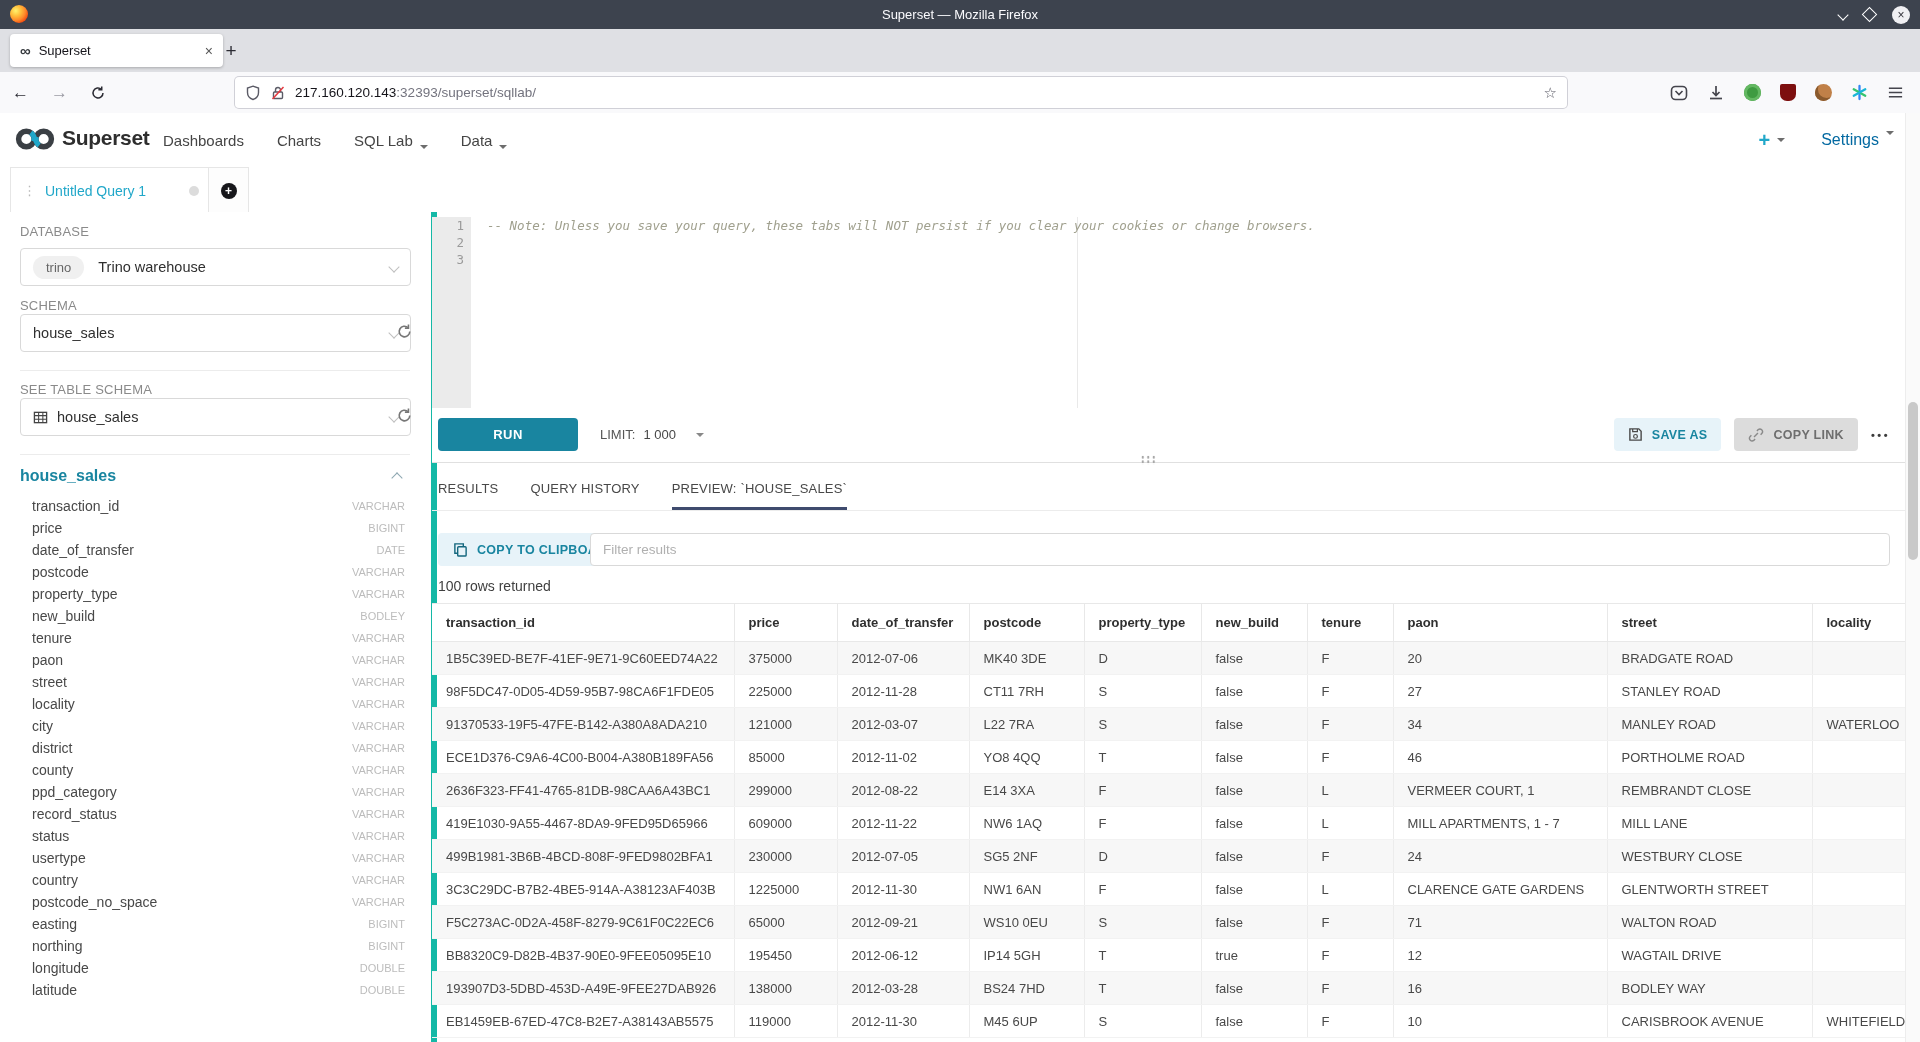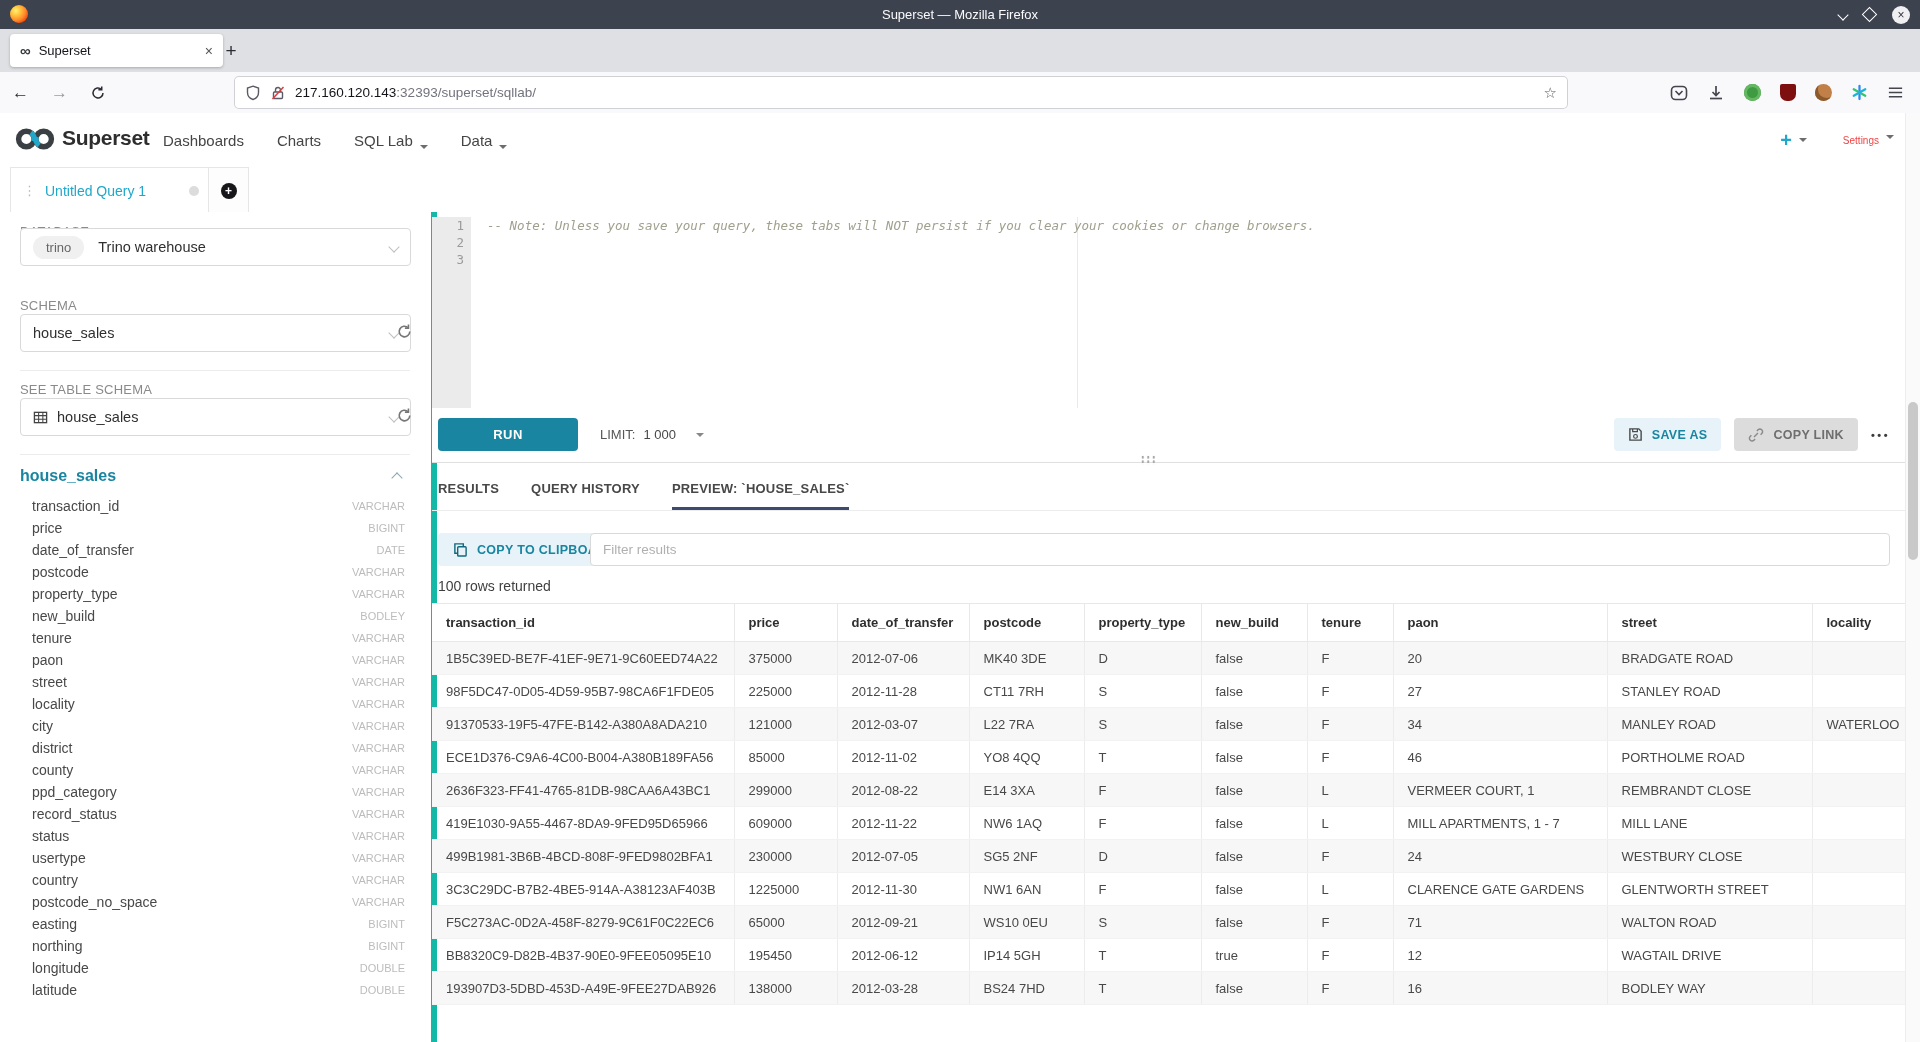--- a/index.html
+++ b/index.html
@@ -50,21 +50,21 @@
   
   .ss-navbar{position:absolute;left:0;top:113px;width:100%;height:54px;background:#fff;border-bottom:1px solid #f0f0f0}
   .ss-logo{position:absolute;left:14px;top:13px}
   .ss-brand{position:absolute;left:62px;top:13px;font-size:21px;font-weight:bold;color:#2e2e2e;letter-spacing:-.3px}
   .nav-items{position:absolute;left:163px;top:0;height:54px;display:flex;align-items:center;gap:33px}
   .nav-item{display:flex;align-items:flex-end;font-size:15px;color:#454545}
   .caret{width:0;height:0;border-left:4px solid transparent;border-right:4px solid transparent;
     border-top:4px solid #6d6d6d;display:inline-block;margin-left:7px}
   .navbar-right{position:absolute;right:26px;top:0;height:54px;display:flex;align-items:center;gap:36px}
   .nav-plus{display:flex;align-items:center;font-size:20px;font-weight:bold;color:var(--brand)}
-  .nav-settings{display:flex;align-items:flex-start;font-size:10px;color:#ef4444}
+  .nav-settings{display:flex;align-items:flex-start;font-size:16px;color:#0369a1}
 
   
   .qtab-strip{position:absolute;left:0;top:167px;width:100%;height:45px;background:#fff}
   .qtab{position:absolute;left:10px;top:0;width:193px;height:45px;background:#fff;border:1px solid #e6e6e6;
     border-bottom:none;display:flex;align-items:center;padding:0 12px;gap:9px}
   .qtab-drag{color:#b9b9b9;font-size:13px}
   .qtab-label{font-size:14px;color:var(--brand);flex:1}
   .qtab-dot{width:10px;height:10px;border-radius:50%;background:#dcdcdc}
   .qtab-close{color:#484848;font-size:14px;font-weight:bold}
   .qtab-add{position:absolute;left:208px;top:0;width:39px;height:45px;border:1px solid #e6e6e6;border-bottom:none;
@@ -116,21 +116,21 @@
   .copylink{background:#dcdcdc;color:#6e6e6e}
   .more-dots{font-size:11px;letter-spacing:2.5px;color:#3c3c3c;font-weight:bold}
 
   .splitter-line{position:absolute;left:432px;top:462px;width:1473px;height:1px;background:#e0e0e0}
   .splitter-dots{position:absolute;left:1140px;top:455px;width:17px;height:10px;
     background:radial-gradient(circle,#a8a8a8 1.2px,transparent 1.4px);background-size:5.5px 4.5px}
 
   
   .south-tabs{position:absolute;left:432px;top:470px;width:1473px;height:41px;display:flex;gap:32px;
     padding-left:6px;border-bottom:1px solid #ececec;box-sizing:border-box}
-  .s-tab{display:flex;align-items:center;font-size:13px;font-weight:bold;color:#484848;letter-spacing:.2px;
+  .s-tab{display:flex;align-items:center;font-size:13px;font-weight:normal;color:#484848;letter-spacing:.2px;
     border-bottom:3px solid transparent;height:100%;box-sizing:border-box}
   .s-tab.active{border-bottom-color:var(--underline)}
 
   
   .results-toolbar{position:absolute;left:432px;top:533px;width:1473px;height:35px}
   .copy-clip{position:absolute;left:6px;top:0;height:33px;background:#e7f3f9;color:var(--accent);border-radius:4px;
     display:flex;align-items:center;gap:9px;padding:0 15px;font-size:12.5px;font-weight:bold;letter-spacing:.3px}
   .filter-input{position:absolute;left:158px;top:0;right:15px;height:33px;border:1px solid #d9d9d9;border-radius:4px;
     padding:0 12px;font-size:13.5px;font-family:"Liberation Sans",sans-serif;color:#484848;outline:none;box-sizing:border-box}
   .filter-input::placeholder{color:#b0b0b0}
@@ -301,21 +301,21 @@
       <span class="qtab-dot"></span>
       <span class="qtab-close">×</span>
     </div>
     <div class="qtab-add">
       <span class="add-circle">+</span>
     </div>
   </div>
 
   <aside class="sidebar">
     <span class="side-label" style="top:12px">DATABASE</span>
-    <div class="side-select" style="top:16px">
+    <div class="side-select" style="top:36px">
       <span class="pill">trino</span>
       <span>Trino warehouse</span>
       <span class="select-chev chev down"></span>
     </div>
 
     <span class="side-label" style="top:86px">SCHEMA</span>
     <div class="side-select" style="top:102px">
       <span>house_sales</span>
       <span class="select-chev chev down"></span>
     </div>
@@ -649,20 +649,32 @@
           <td>138000</td>
           <td>2012-03-28</td>
           <td>BS24 7HD</td>
           <td>T</td>
           <td>false</td>
           <td>F</td>
           <td>16</td>
           <td>BODLEY WAY</td>
           <td></td>
         </tr>
+        <tr>
+          <td>EB1459EB-67ED-47C8-B2E7-A38143AB5575</td>
+          <td>119000</td>
+          <td>2012-11-30</td>
+          <td>M45 6UP</td>
+          <td>S</td>
+          <td>false</td>
+          <td>F</td>
+          <td>10</td>
+          <td>CARISBROOK AVENUE</td>
+          <td>WHITEFIELD</td>
+        </tr>
       </tbody>
   </table>
 
   <div class="page-scrollbar">
     <div class="thumb"></div>
   </div>
 
 </div>
 
 </body></html>

